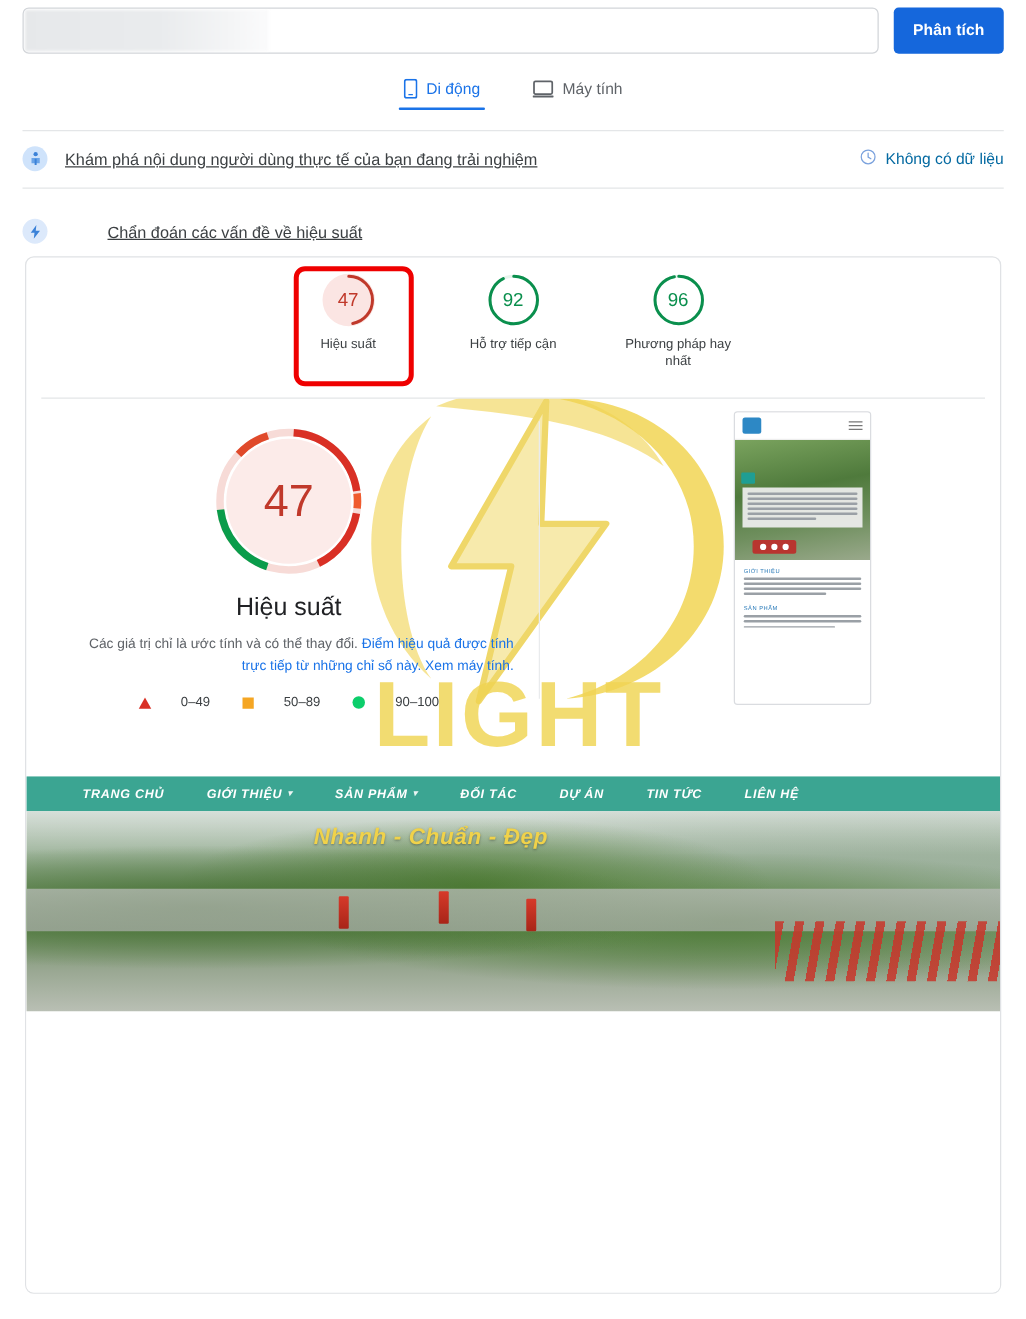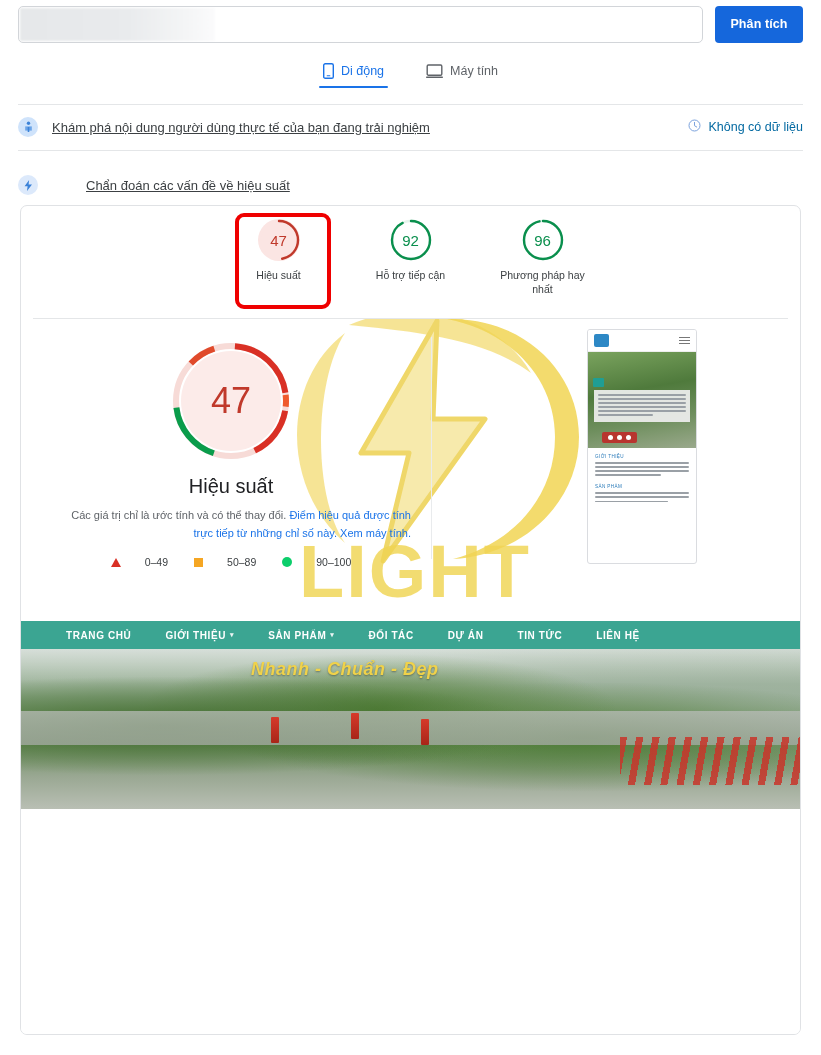--- a/index.html
+++ b/index.html
@@ -364,20 +364,21 @@
   .site-nav .nav-item {
     color: #ffffff;
     font-size: 10px;
     font-weight: 600;
     letter-spacing: .6px;
     padding: 0 17px;
     cursor: pointer;
     display: flex;
     align-items: center;
     gap: 4px;
+    font-style: italic;
   }
   .caret { font-size: 7px; opacity: .9; }
 
   .site-hero {
     position: relative;
     height: 160px;
     background:
       linear-gradient(180deg, rgba(255,255,255,.25) 0%, rgba(255,255,255,0) 22%),
       radial-gradient(ellipse at 18% 48%, #3f6b2b 0%, rgba(63,107,43,0) 42%),
       radial-gradient(ellipse at 46% 38%, #54813a 0%, rgba(84,129,58,0) 40%),

